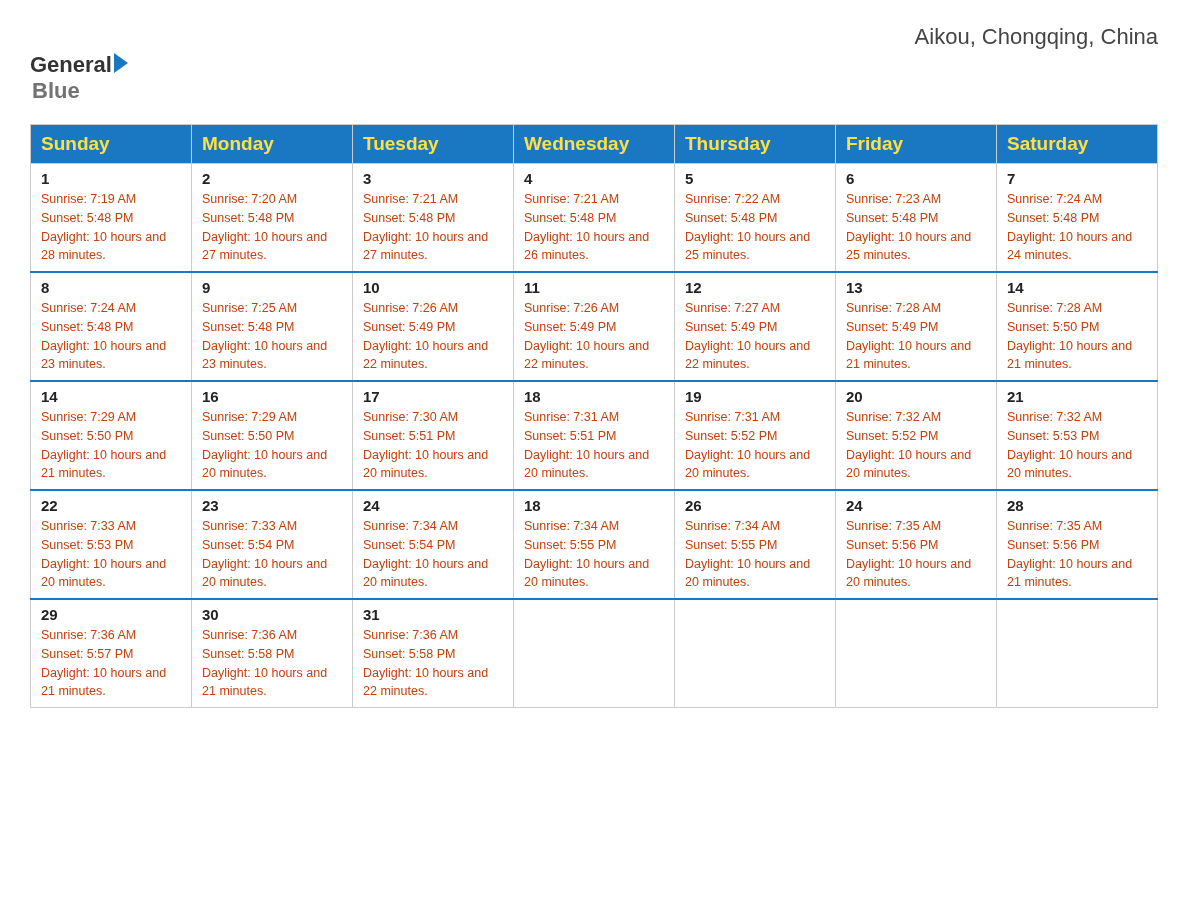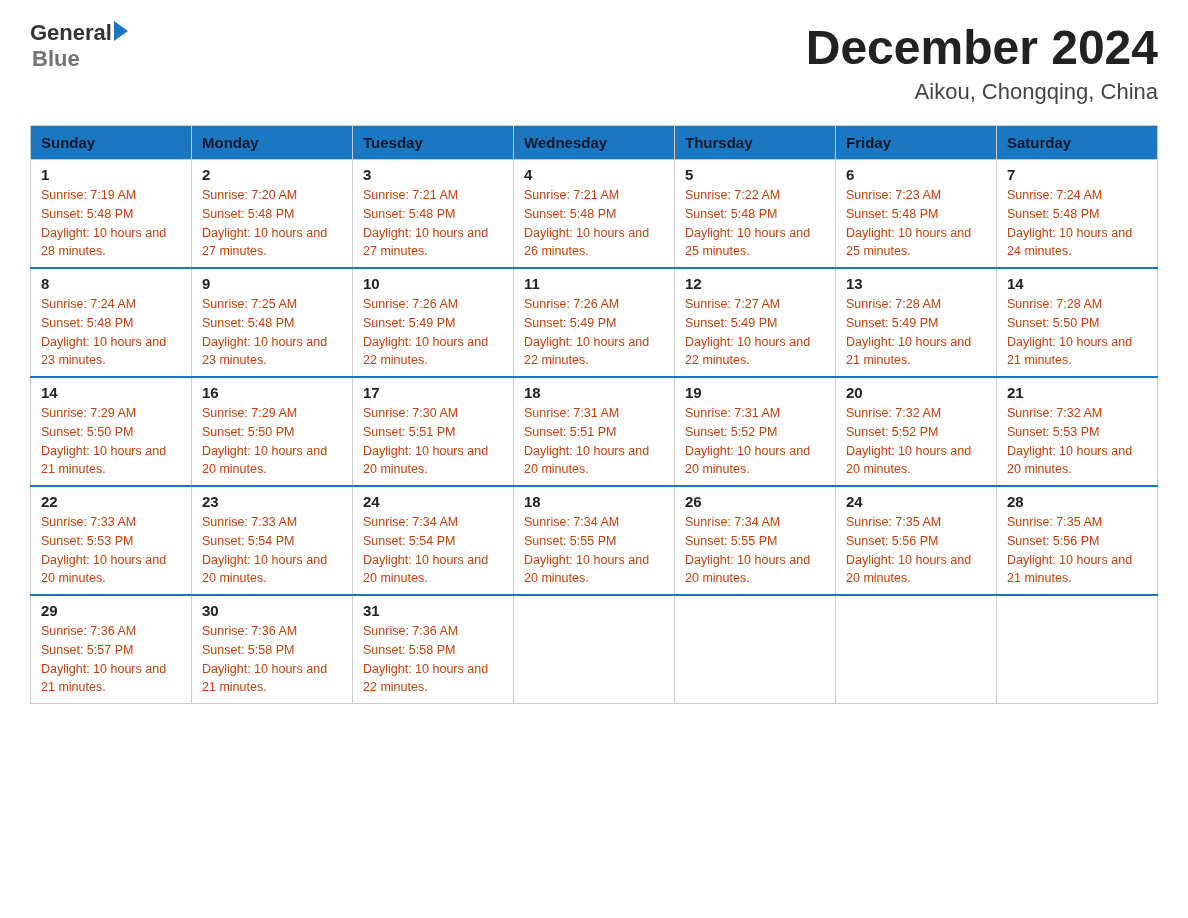--- a/index.html
+++ b/index.html
@@ -32,20 +32,21 @@
     }
     .logo-blue {
       font-size: 22px;
       font-weight: bold;
       color: #737373;
       margin-left: 2px;
     }
     .logo-wrapper {
       display: flex;
       flex-direction: column;
+      margin-top: 32px;
     }
     .logo-top-row {
       display: flex;
       align-items: center;
     }
     .title-area {
       text-align: right;
     }
     .month-year {
       font-size: 48px;
@@ -56,22 +57,22 @@
       font-size: 22px;
       color: #444;
       margin-top: 4px;
     }
     .calendar-table {
       width: 100%;
       border-collapse: collapse;
     }
     .calendar-table th {
       background-color: #1a78c2;
-      color: #0f172a;
-      font-size: 15px;
+      color: #fde047;
+      font-size: 19px;
       font-weight: bold;
       padding: 8px 10px;
       text-align: left;
       border: 1px solid #ccc;
     }
     .calendar-table td {
       vertical-align: top;
       padding: 6px 10px;
       border: 1px solid #ccc;
       width: calc(100% / 7);
@@ -104,21 +105,20 @@
 
 <div class="header-area">
   <div class="logo-wrapper">
     <div class="logo-top-row">
       <span class="logo-text-general">General</span>
       <div class="logo-triangle"></div>
     </div>
     <span class="logo-blue">Blue</span>
   </div>
   <div class="title-area">
-    <div class="month-year">December 2024</div>
     <div class="location">Aikou, Chongqing, China</div>
   </div>
 </div>
 
 <table class="calendar-table">
   <thead>
     <tr>
     <th>Sunday</th>
         <th>Monday</th>
         <th>Tuesday</th>

